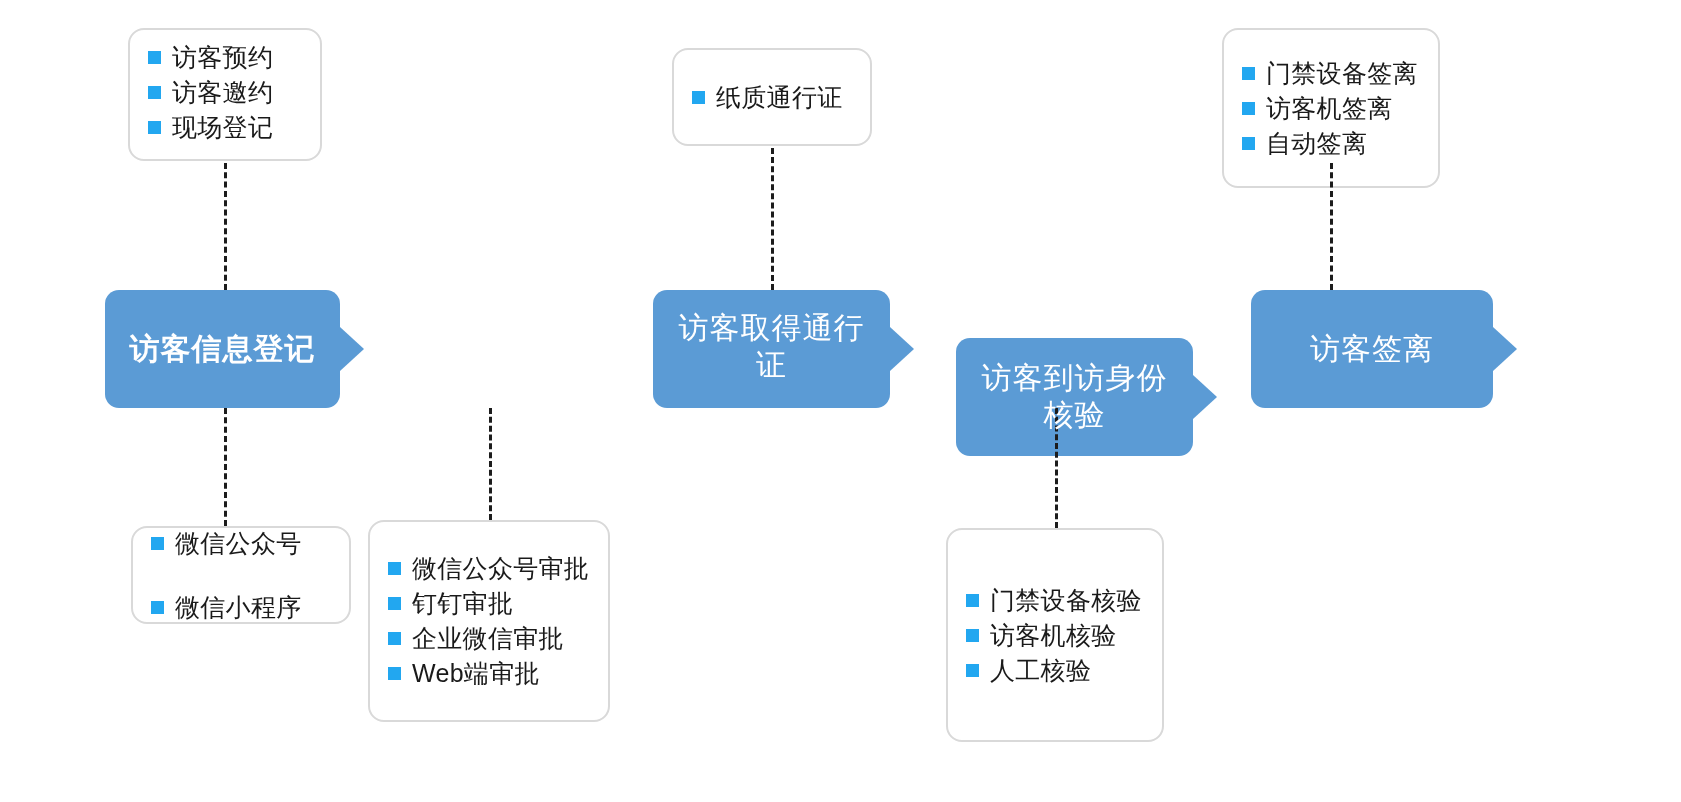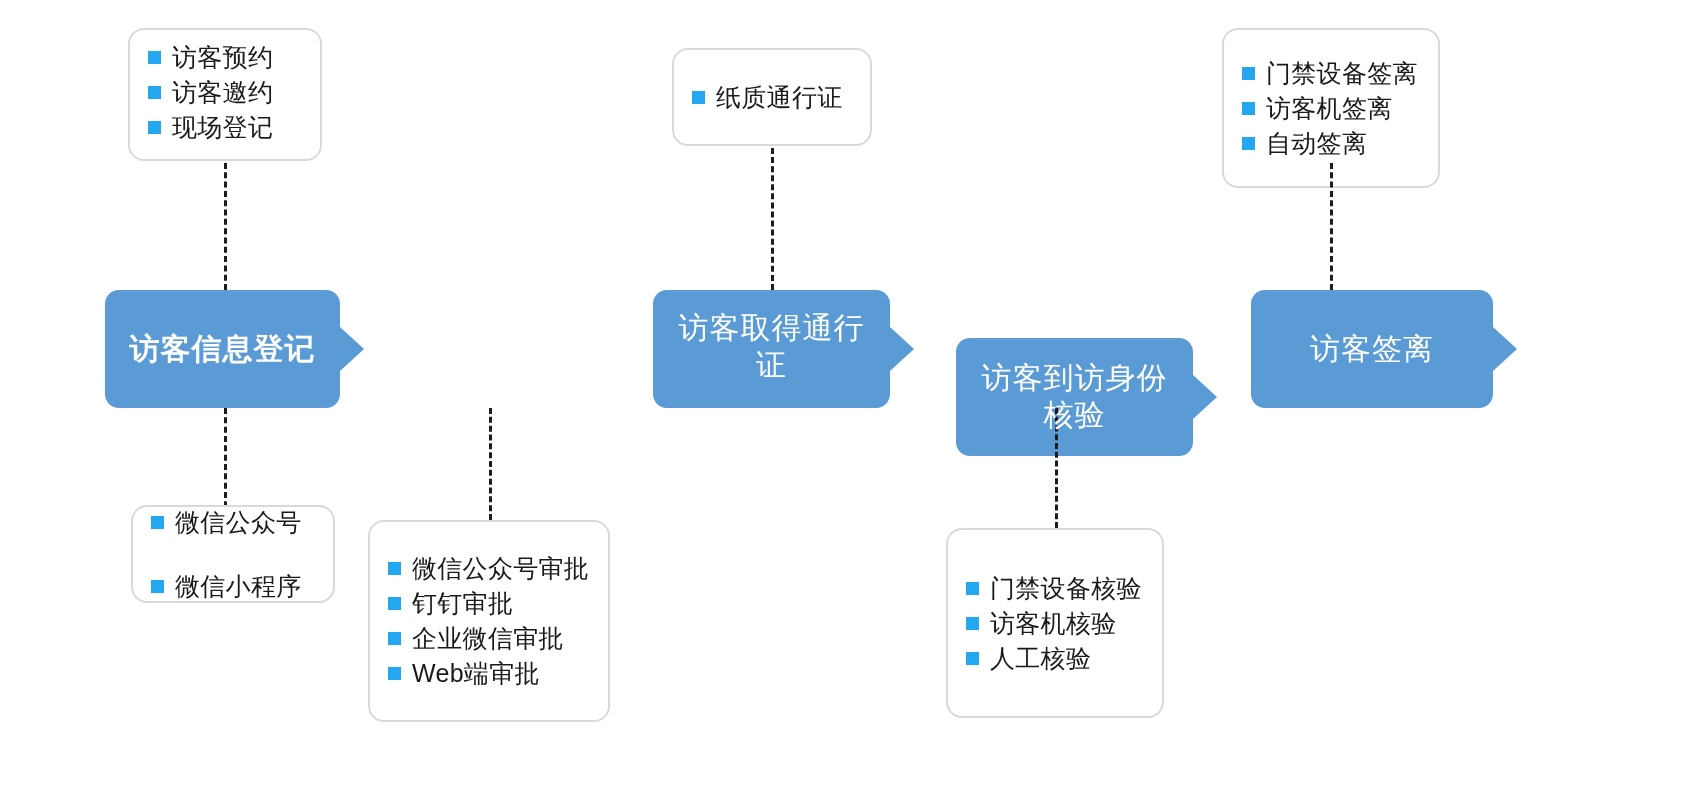--- a/index.html
+++ b/index.html
@@ -166,21 +166,21 @@
   <div class="step" style="left:1203px; top:290px; width:242px;margin-left:48px;">
     <div class="step-body"></div>
     <div class="step-arrow"></div>
     <div class="step-label">访客签离</div>
   </div>
 
   <div class="connector" style="left:224px; top:408px; height:118px;"></div>
   <div class="connector" style="left:489px; top:408px; height:112px;"></div>
   <div class="connector" style="left:1055px; top:408px; height:120px;"></div>
 
-  <div class="callout" style="left:131px; top:505px; width:204px; height:98px;gap:29px;">
+  <div class="callout" style="left:131px; top:526px; width:220px; height:98px;gap:29px;">
     <div class="callout-item">
       <span class="bullet"></span>
       <span class="callout-label">微信公众号</span>
     </div>
     <div class="callout-item">
       <span class="bullet"></span>
       <span class="callout-label">微信小程序</span>
     </div>
   </div>
 
@@ -196,21 +196,21 @@
     <div class="callout-item">
       <span class="bullet"></span>
       <span class="callout-label">企业微信审批</span>
     </div>
     <div class="callout-item">
       <span class="bullet"></span>
       <span class="callout-label">Web端审批</span>
     </div>
   </div>
 
-  <div class="callout" style="left:946px; top:528px; width:218px; height:190px;">
+  <div class="callout" style="left:946px; top:528px; width:218px; height:214px;">
     <div class="callout-item">
       <span class="bullet"></span>
       <span class="callout-label">门禁设备核验</span>
     </div>
     <div class="callout-item">
       <span class="bullet"></span>
       <span class="callout-label">访客机核验</span>
     </div>
     <div class="callout-item">
       <span class="bullet"></span>

